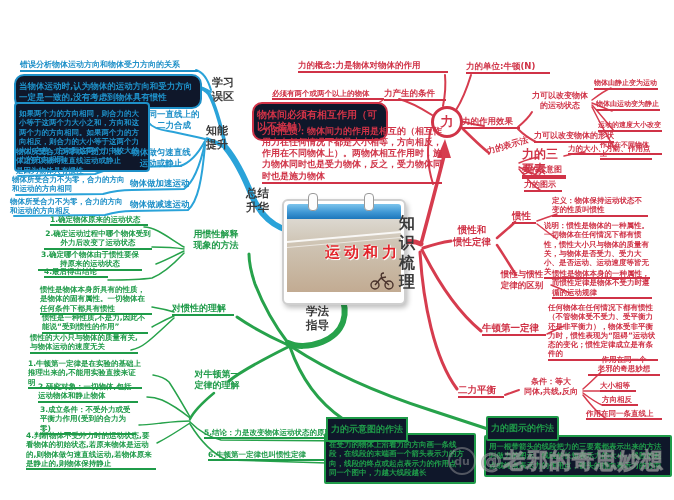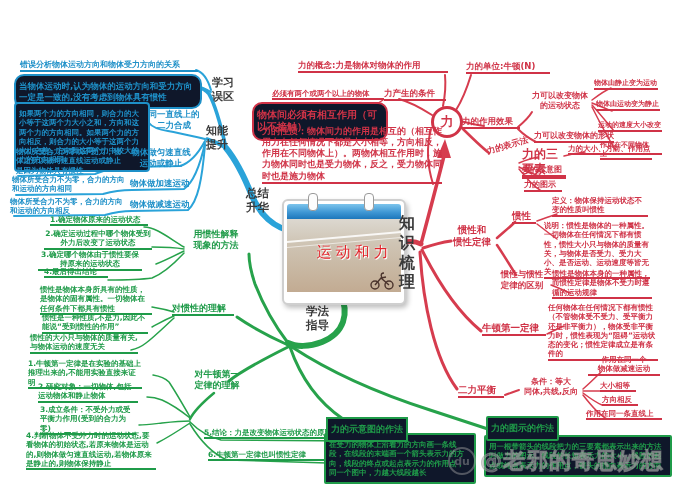--- a/index.html
+++ b/index.html
@@ -19,21 +19,21 @@
   .cal{position:absolute;left:282px;top:199px;width:114px;height:96px;background:#fff;
        border:2px solid #cfcfcf;border-radius:6px;box-shadow:2px 3px 5px rgba(0,0,0,.25);padding:3px;}
   .cal .hdr{height:15px;border-radius:3px 3px 0 0;
        background:linear-gradient(180deg,#7cc4ec 0%,#3f97d4 55%,#1d77bb 100%);}
   .cal .photo{position:relative;height:73px;overflow:hidden;
        background:linear-gradient(180deg,#dcd8d0 0%,#cfc5b5 32%,#c2ab92 100%);}
   .cal .fence{position:absolute;left:-4px;top:17px;width:120px;border-top:2px solid rgba(255,255,255,.85);
        transform:rotate(-5deg);}
   .cal .fence2{position:absolute;left:-4px;top:23px;width:120px;border-top:1px solid rgba(255,255,255,.6);
        transform:rotate(-5deg);}
-  .cal .ttl{position:absolute;left:0;right:0;top:24px;text-align:center;font-size:15px;font-weight:normal;
+  .cal .ttl{position:absolute;left:0;right:0;top:24px;text-align:right;font-size:15px;font-weight:bold;
        letter-spacing:4px;color:#e3242b;text-shadow:0 0 2px #fff,1px 1px 0 #fff;margin-left:21px;}
   .pin{position:absolute;top:-8px;width:8px;height:16px;background:#fdfdfd;border:1.5px solid #9a9a9a;
        border-radius:4px;}
   .wm{position:absolute;left:448px;top:446px;display:flex;align-items:center;gap:4px;
       color:rgba(165,165,165,.45);font-weight:bold;}
   .wm .du{width:24px;height:24px;border:2px solid rgba(165,165,165,.45);border-radius:50%;
       font-size:11px;display:flex;align-items:center;justify-content:center;}
   .wm .wtxt{font-size:22px;letter-spacing:1px;-webkit-text-stroke:1px rgba(160,160,160,.5);}
   .rot{transform:rotate(-16deg);transform-origin:left center;}
 </style>
@@ -178,21 +178,21 @@
 <div class="t cr u" style="left:544px;top:221px;width:106px;font-size:7.5px">说明：惯性是物体的一种属性。一切物体在任何情况下都有惯性，惯性大小只与物体的质量有关，与物体是否受力、受力大小、是否运动、运动速度等皆无关</div>
 <div class="t cr c" style="left:494px;top:269px;width:56px;font-size:8.5px">惯性与惯性
 定律的区别</div>
 <div class="t cr u" style="left:552px;top:269px;width:100px;font-size:7.5px">惯性是物体本身的一种属性，而惯性定律是物体不受力时遵循的运动规律</div>
 <div class="t cr u" style="left:482px;top:322px;width:64px;font-size:9.5px">牛顿第一定律</div>
 <div class="t cr u" style="left:548px;top:303px;width:110px;font-size:7.5px">任何物体在任何情况下都有惯性（不管物体受不受力、受平衡力还是非平衡力），物体受非平衡力时，惯性表现为“阻碍”运动状态的变化；惯性定律成立是有条件的</div>
 <div class="t cr u" style="left:458px;top:384px;width:46px;font-size:9.5px">二力平衡</div>
 <div class="t cr c" style="left:518px;top:377px;width:66px;font-size:8px">条件：等大
 同体,共线,反向</div>
 <div class="t cr c u" style="left:588px;top:355px;width:72px;font-size:7.5px">作用在同一个
-物体做减速运动</div>
+老邪的奇思妙想</div>
 <div class="t cr u" style="left:600px;top:381px;width:36px;font-size:7.5px">大小相等</div>
 <div class="t cr u" style="left:602px;top:395px;width:36px;font-size:7.5px">方向相反</div>
 <div class="t cr u" style="left:586px;top:409px;width:76px;font-size:7.5px">作用在同一条直线上</div>
 
 <div class="t cd" style="left:306px;top:304px;width:28px;font-size:11.5px">学法
 指导</div>
 <div class="t cg c" style="left:184px;top:229px;width:64px;font-size:9px">用惯性解释
 现象的方法</div>
 <div class="t cg u" style="left:50px;top:215px;width:98px;font-size:7.5px">1.确定物体原来的运动状态</div>
 <div class="t cg c u" style="left:44px;top:229px;width:108px;font-size:7.5px">2.确定运动过程中哪个物体受到外力后改变了运动状态</div>

